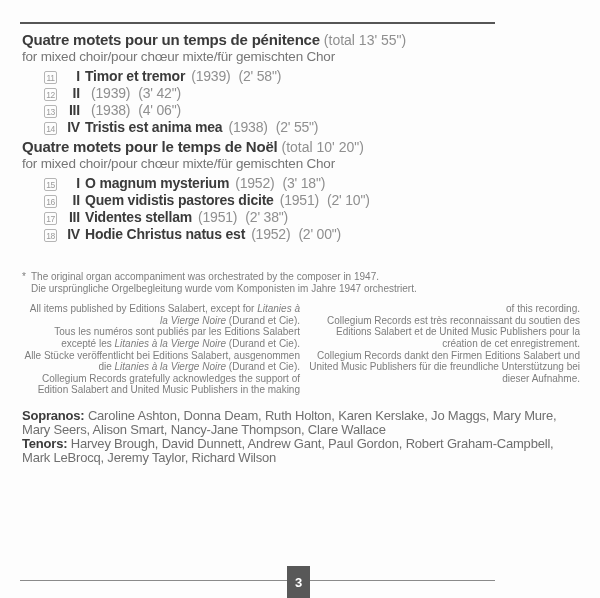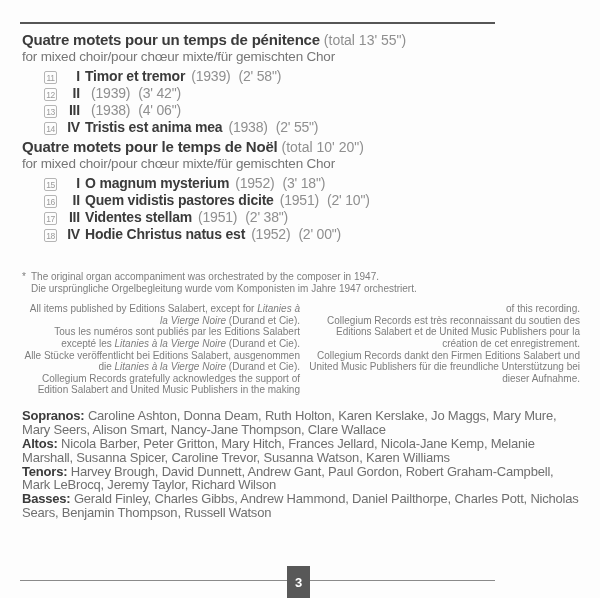--- a/index.html
+++ b/index.html
@@ -197,23 +197,21 @@
       </div>
       <div class="pub-col pub-right">
         <div><span>of this recording.</span></div>
         <div><span>Collegium Records est très reconnaissant du soutien des Editions Salabert et de United Music Publishers pour la création de cet enregistrement.</span></div>
         <div><span>Collegium Records dankt den Firmen Editions Salabert und United Music Publishers für die freundliche Unterstützung bei dieser Aufnahme.</span></div>
       </div>
     </div>
 
     <div class="singers">
       <div class="group"><span class="glabel">Sopranos:</span><span> Caroline Ashton, Donna Deam, Ruth Holton, Karen Kerslake, Jo Maggs, Mary Mure, Mary Seers, Alison Smart, Nancy-Jane Thompson, Clare Wallace</span></div>
-      <div class="group"><span class="glabel">Altos:</span><span> Nicola Barber, Peter Gritton, Mary Hitch, Frances Jellard, Nicola-Jane Kemp, Melanie Marshall, Susanna Spicer, Caroline Trevor, Susanna Watson, Karen Williams</span></div>
       <div class="group"><span class="glabel">Tenors:</span><span> Harvey Brough, David Dunnett, Andrew Gant, Paul Gordon, Robert Graham-Campbell, Mark LeBrocq, Jeremy Taylor, Richard Wilson</span></div>
-      <div class="group"><span class="glabel">Basses:</span><span> Gerald Finley, Charles Gibbs, Andrew Hammond, Daniel Pailthorpe, Charles Pott, Nicholas Sears, Benjamin Thompson, Russell Watson</span></div>
     </div>
 
   </div>
 
   <div class="bottom-rule"></div>
   <div class="page-box">
     <span>3</span>
   </div>
 
 </div>

